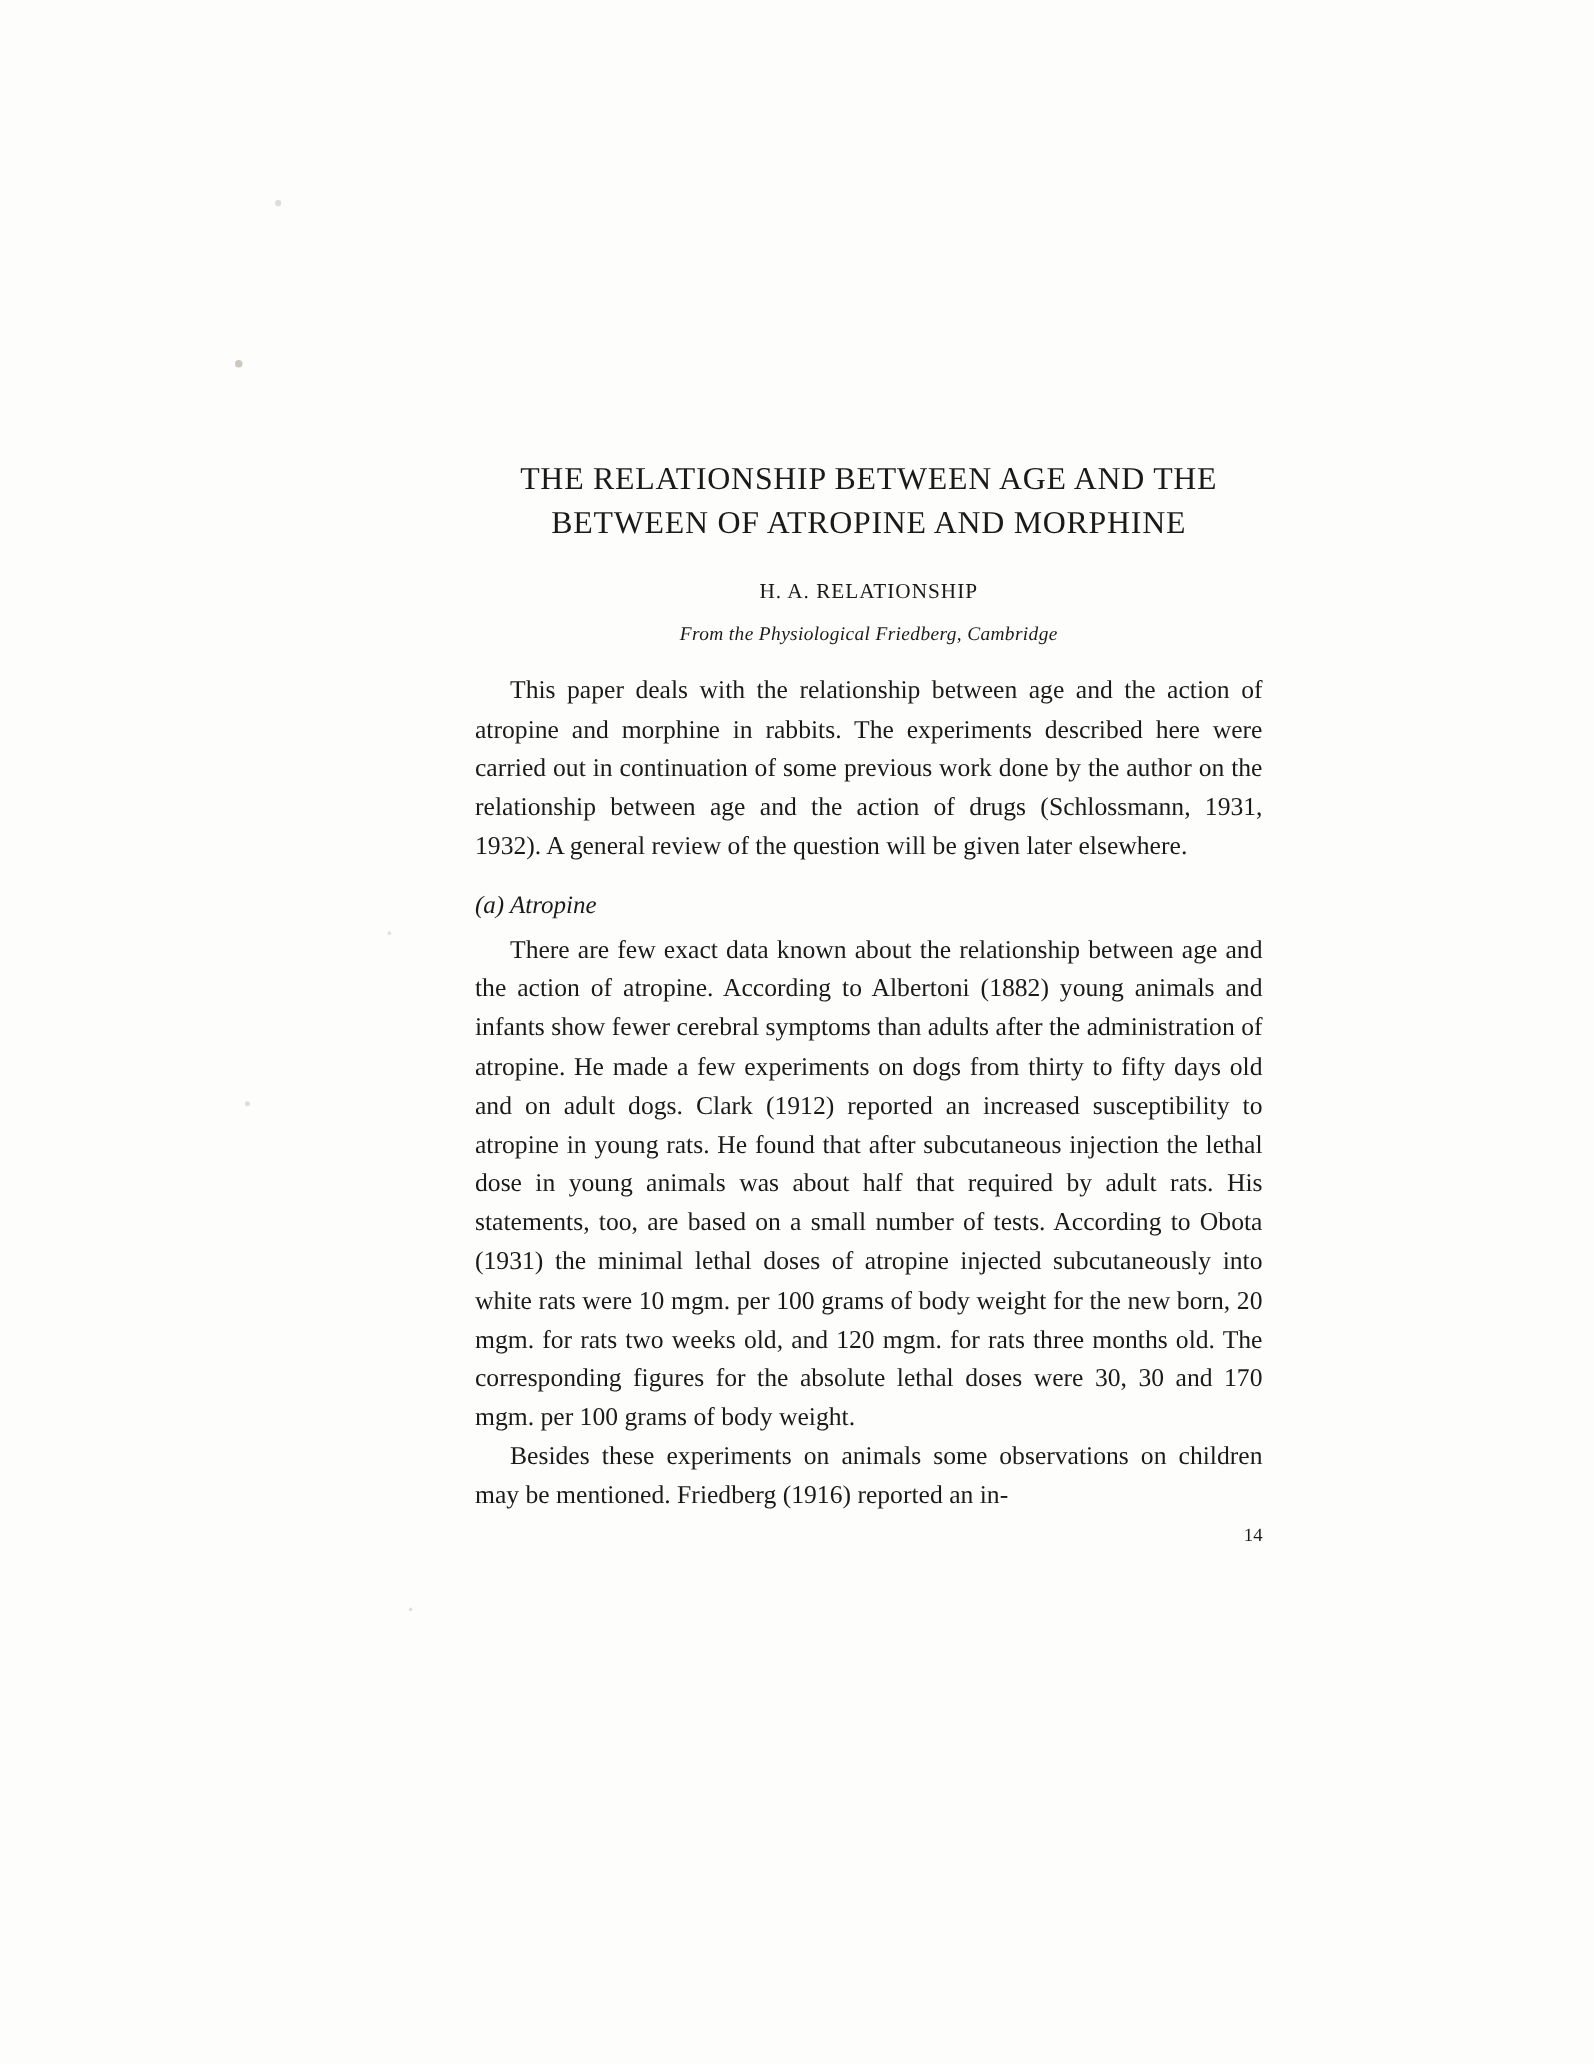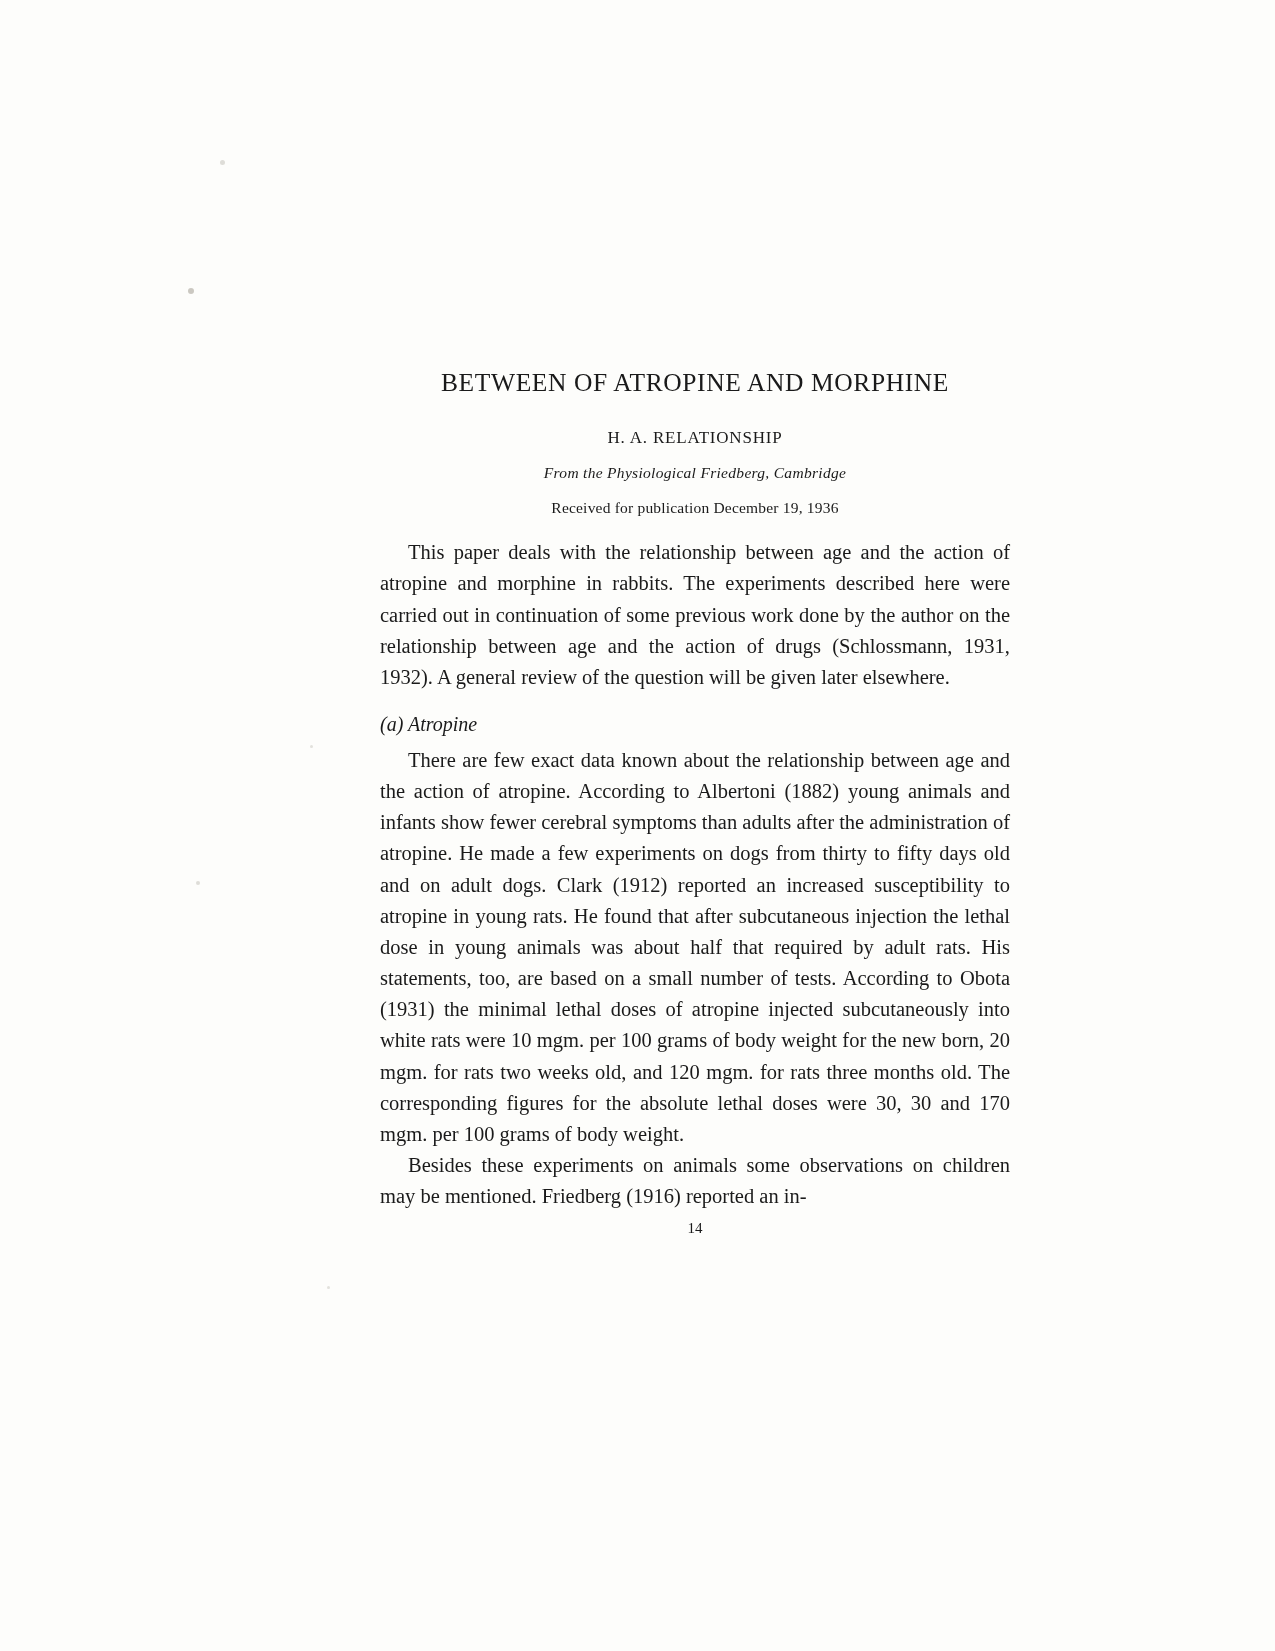--- a/index.html
+++ b/index.html
@@ -78,21 +78,21 @@
     text-align: left;
     font-size: 20px;
     font-style: italic;
     margin-top: 20px;
     margin-bottom: 9px;
   }
   .folio {
     position: absolute;
     left: 0;
     right: 0;
-    text-align: center;
+    text-align: right;
     font-size: 15px;
   }
   .speck {
     position: absolute;
     background: #b9b6ae;
     border-radius: 50%;
   }
   .speck.s1 { left: 220px; top: 160px; width: 5px; height: 5px; opacity: .45; }
   .speck.s2 { left: 188px; top: 288px; width: 6px; height: 6px; opacity: .75; }
   .speck.s3 { left: 310px; top: 745px; width: 3px; height: 3px; opacity: .4; }
@@ -106,28 +106,28 @@
 
   <div class="speck s1"></div>
   <div class="speck s2"></div>
   <div class="speck s3"></div>
   <div class="speck s4"></div>
   <div class="speck s5"></div>
 
   <div class="content">
 
     <h1 class="title">
+      <span class="line1">THE RELATIONSHIP BETWEEN AGE AND THE</span>
       <span class="line2">BETWEEN OF ATROPINE AND MORPHINE</span>
     </h1>
 
     <div class="author">H. A. RELATIONSHIP</div>
 
     <div class="affiliation">From the Physiological Friedberg, Cambridge</div>
 
-    <div class="received">Received for publication December 19, 1936</div>
 
     <p class="body-par first-par">This paper deals with the relationship between age and the action of atropine and morphine in rabbits.  The experiments described here were carried out in continuation of some previous work done by the author on the relationship between age and the action of drugs (Schlossmann, 1931, 1932).  A general review of the question will be given later elsewhere.</p>
 
 
     <div class="subsection">(a) Atropine</div>
 
     <p class="body-par tight">There are few exact data known about the relationship between age and the action of atropine.  According to Albertoni (1882) young animals and infants show fewer cerebral symptoms than adults after the administration of atropine.  He made a few experiments on dogs from thirty to fifty days old and on adult dogs.  Clark (1912) reported an increased susceptibility to atropine in young rats.  He found that after subcutaneous injection the lethal dose in young animals was about half that required by adult rats.  His statements, too, are based on a small number of tests.  According to Obota (1931) the minimal lethal doses of atropine injected subcutaneously into white rats were 10 mgm. per 100 grams of body weight for the new born, 20 mgm. for rats two weeks old, and 120 mgm. for rats three months old.  The corresponding figures for the absolute lethal doses were 30, 30 and 170 mgm. per 100 grams of body weight.</p>
 
     <p class="body-par tight">Besides these experiments on animals some observations on children may be mentioned.  Friedberg (1916) reported an in-</p>
 

